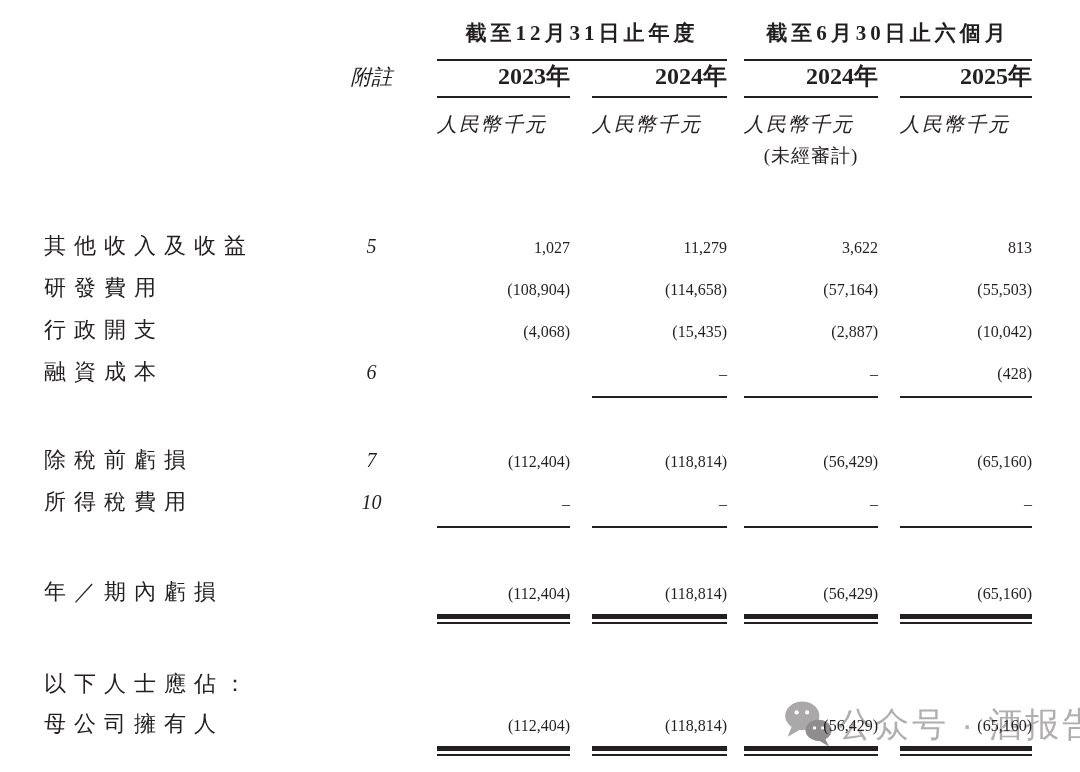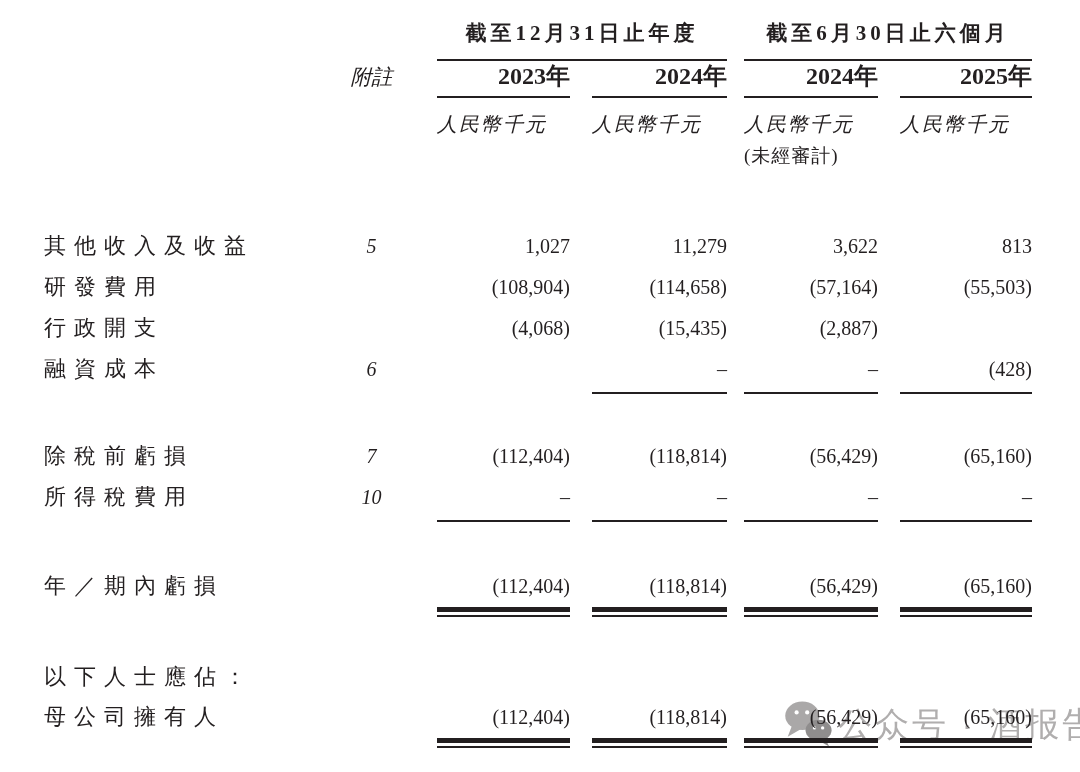--- a/index.html
+++ b/index.html
@@ -26,21 +26,21 @@
     display:grid;
     grid-template-columns:330px 107px 133px 22px 135px 17px 134px 22px 132px;
     align-items:baseline;
   }
   .lab{grid-column:1;padding-left:44px;font-size:22px;letter-spacing:8px;line-height:27px;}
   .note{grid-column:2;text-align:center;padding-right:24px;font-style:italic;font-size:20px;line-height:27px;}
   .c1{grid-column:3;}
   .c2{grid-column:5;}
   .c3{grid-column:7;}
   .c4{grid-column:9;}
-  .cell{text-align:right;font-size:20px;line-height:27px;}
+  .cell{text-align:right;font-size:16px;line-height:27px;}
   
   .row-group{margin-bottom:0;}
   .g1{grid-column:3/6;}
   .g2{grid-column:7/10;}
   .ghead{
     text-align:center;
     font-weight:bold;
     font-size:21px;
     letter-spacing:4px;
     line-height:30px;
@@ -52,21 +52,21 @@
     grid-column:2;text-align:center;padding-right:24px;
     font-style:italic;font-size:21px;line-height:30px;
   }
   .year{
     text-align:right;font-weight:bold;font-size:24px;line-height:30px;
     padding-bottom:5px;border-bottom:2px solid var(--ink);
   }
   .row-unit{margin-top:12px;}
   .unit{text-align:left;font-style:italic;font-size:20px;letter-spacing:2px;line-height:28px;}
   .row-subnote{margin-top:4px;}
-  .subnote{text-align:left;font-size:19px;letter-spacing:1px;line-height:28px;}
+  .subnote{text-align:center;font-size:19px;letter-spacing:1px;line-height:28px;}
   
   .first-data{margin-top:62px;}
   .mb-sm{margin-bottom:13px;}
   .mb-lg{margin-bottom:48px;}
   .mb-xl{margin-bottom:50px;}
   .mb-dbl{margin-bottom:46px;}
   
   .ruled .cell::after{
     content:"";display:block;
     margin-top:9px;
@@ -158,20 +158,21 @@
     <div class="c3 cell">(57,164)</div>
     <div class="c4 cell">(55,503)</div>
   </div>
 
   <div class="r mb-sm">
     <div class="lab">行政開支</div>
     <div class="note"></div>
     <div class="c1 cell">(4,068)</div>
     <div class="c2 cell">(15,435)</div>
     <div class="c3 cell">(2,887)</div>
+    <div class="c4 cell">(10,042)</div>
   </div>
 
   <div class="r ruled mb-lg">
     <div class="lab">融資成本</div>
     <div class="note">6</div>
     <div class="c2 cell">–</div>
     <div class="c3 cell">–</div>
     <div class="c4 cell">(428)</div>
   </div>
 

